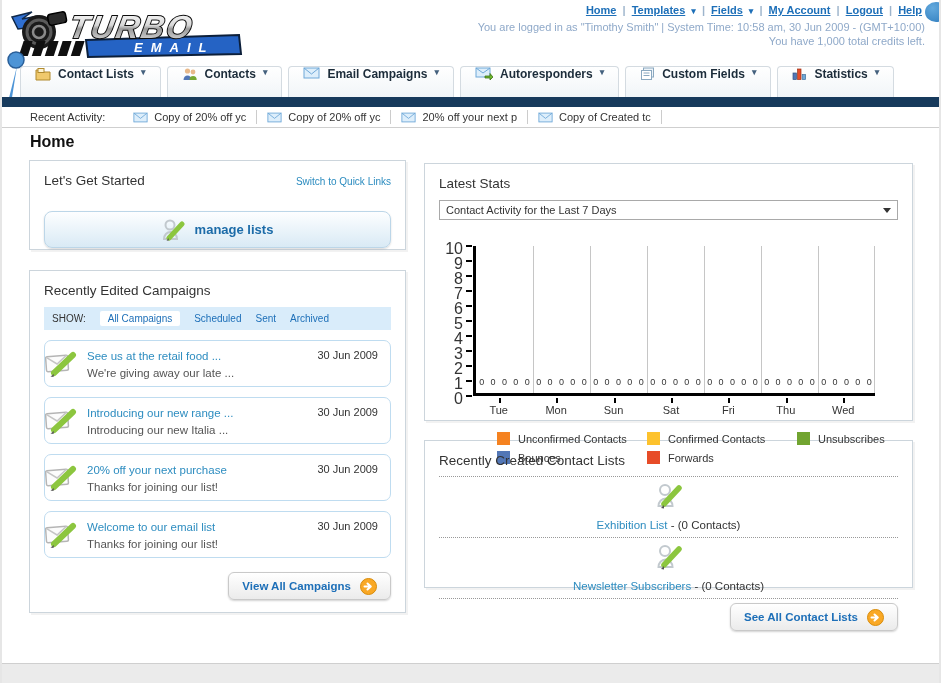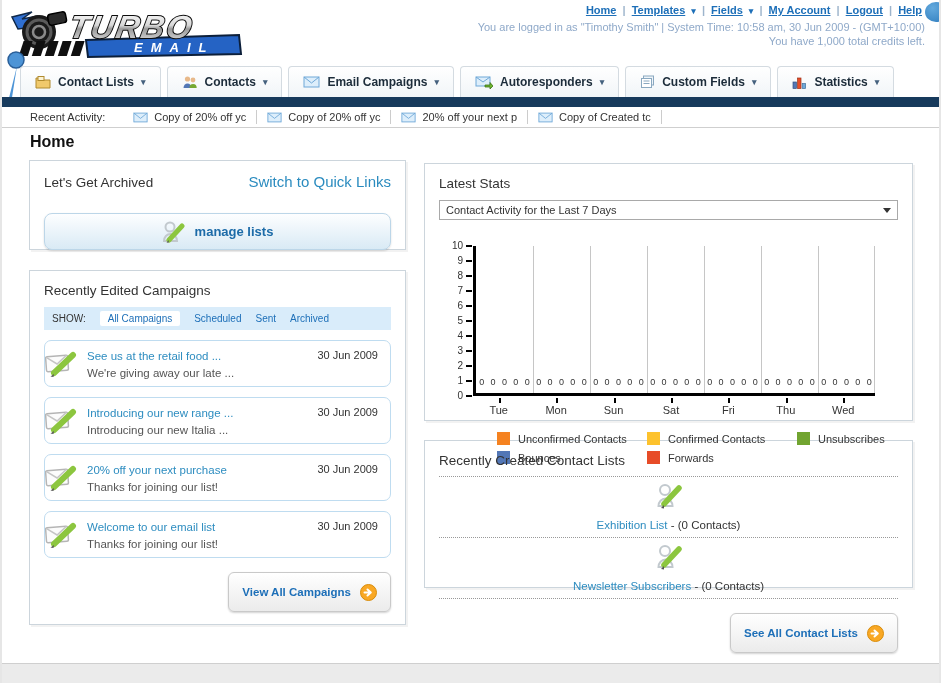--- a/index.html
+++ b/index.html
@@ -16,21 +16,21 @@
   .login-line { position:absolute; right:14px; top:21px; font-size:11px; color:#8fa9c9; }
   .credits-line { position:absolute; right:14px; top:35px; font-size:11px; color:#8fa9c9; }
   .help-bubble { position:absolute; right:-8px; top:2px; width:22px; height:20px; border-radius:50%;
                  background:radial-gradient(circle at 35% 30%, #63a9dd, #2c7abc); }
 
   
   .pin-decoration { position:absolute; left:0; top:50px; }
 
   
   .tabbar { position:absolute; left:18px; top:66px; display:flex; gap:6px; }
-  .tab { display:flex; align-items:center; gap:7px; height:31px; padding:0 14px;
+  .tab { display:flex; align-items:flex-start; gap:7px; height:31px; padding:0 14px;
          background:linear-gradient(#ffffff,#f1f5f8); border:1px solid #d4dbe1; border-bottom:none;
          border-radius:4px 4px 0 0; font-size:12px; font-weight:bold; color:#1c2c3a; cursor:pointer; }
   .tab .chev { font-size:9px; color:#44617e; }
   .navy-bar { position:absolute; left:0; top:97px; width:100%; height:10px; background:#173a5c; }
 
   
   .activity { position:absolute; left:0; top:107px; width:100%; height:21px; display:flex; align-items:center;
               font-size:11px; color:#333; border-bottom:1px solid #cfcfcf; background:#fff; padding-left:28px; }
   .activity-label { margin-right:18px; }
   .activity-item { display:flex; align-items:center; gap:6px; padding:0 10px; border-right:1px solid #ccc; height:14px; }
@@ -40,73 +40,73 @@
 
   
   .panel { background:#fff; border:1px solid #ccd5dc; box-shadow:2px 2px 0 rgba(0,0,0,0.05); padding:12px 14px; }
   .panel-title { font-size:13.5px; color:#333; }
   .left-col  { position:absolute; left:27px;  top:160px; width:377px; }
   .right-col { position:absolute; left:422px; top:163px; width:489px; }
 
   
   .gs-panel { height:90px; }
   .gs-head { display:flex; justify-content:space-between; align-items:baseline; }
-  .gs-head a { font-size:15px; color:#2a8bbf; text-decoration:none; }
+  .gs-head a { font-size:10px; color:#2a8bbf; text-decoration:none; }
   .gs-buttons { display:flex; gap:14px; margin-top:23px; }
   .big-btn { flex:1; display:flex; align-items:center; justify-content:center; gap:9px; height:37px;
              background:linear-gradient(#fdfeff,#d9eaf5); border:1px solid #bcd6e8; border-radius:8px;
              box-shadow:0 1px 2px rgba(0,0,0,0.15); font-size:13px; font-weight:bold; color:#1c6ba8; cursor:pointer; }
 
   
   .camp-panel { margin-top:20px; min-height:318px; }
   .show-bar { display:flex; align-items:center; gap:14px; background:#d9ecfa; margin-top:9px; padding:3px 8px; height:23px; }
   .show-bar .show-label { font-size:10px; color:#333; }
   .filter { font-size:10px; color:#1d6fb8; text-decoration:none; cursor:pointer; }
   .filter.selected { background:#fff; padding:2px 8px; border-radius:2px; }
   .camp-card { position:relative; display:flex; align-items:center; gap:10px; height:47px; margin-top:10px;
                border:1px solid #bfdcf0; border-radius:7px; background:#fff; padding:0 0; }
   .camp-text { line-height:15px; }
   .camp-title { font-size:11.5px; color:#2e8dc0; text-decoration:none; }
   .camp-sub { font-size:11.5px; color:#555; }
   .camp-date { position:absolute; right:12px; top:8px; font-size:11px; color:#333; }
   .camp-footer { margin-top:14px; text-align:right; }
 
-  .pill-btn { display:inline-flex; align-items:center; gap:9px; padding:0 13px; height:40px;
+  .pill-btn { display:inline-flex; align-items:center; gap:9px; padding:0 13px; height:28px;
               background:linear-gradient(#ffffff,#ebebeb); border:1px solid #c9c9c9; border-radius:6px;
               box-shadow:0 1px 2px rgba(0,0,0,0.18); font-size:11.5px; font-weight:bold; color:#1d6fb8; cursor:pointer; }
 
   
   .stats-panel { height:258px; }
   .dropdown { display:flex; align-items:center; justify-content:space-between; margin-top:9px; height:20px;
               border:1px solid #a9a9a9; background:#fff; padding:0 6px; font-size:11px; color:#333; cursor:pointer; }
   .dd-arrow { width:0; height:0; border-left:4px solid transparent; border-right:4px solid transparent; border-top:5px solid #333; }
 
   .chart-wrap { display:flex; margin-top:26px; padding-left:6px; }
   .y-axis { position:relative; width:28px; height:150px; }
-  .ytick-label { position:absolute; right:10px; font-size:10px; color:#333; }
+  .ytick-label { position:absolute; right:10px; font-size:16px; color:#333; }
   .plot { position:relative; width:402px; height:150px; border-left:3px solid #000; border-bottom:3px solid #000; background:#fff; }
   .ytick-dash { position:absolute; left:-10px; width:6px; height:2px; background:#000; }
   .gridline-v { position:absolute; top:0; bottom:0; width:1px; background:#c6c6c6; }
   .zeros-row { position:absolute; left:0; right:0; bottom:5px; height:12px; display:flex; }
   .zero-group { flex:1; display:flex; justify-content:space-around; align-items:center; }
   .zero-group span { font-size:9px; color:#333; line-height:10px; }
   .x-labels { display:flex; width:402px; margin-left:31px; margin-top:2px; }
   .x-label-cell { flex:1; text-align:center; font-size:11px; color:#333; position:relative; padding-top:6px; }
   .x-label-cell i { position:absolute; top:0; left:50%; width:2px; height:5px; background:#000; }
 
   .legend { display:grid; grid-template-columns:repeat(3,150px); row-gap:6px; margin:16px 0 0 58px; }
   .legend-item { display:flex; align-items:center; gap:8px; font-size:11px; color:#333; }
   .legend-swatch { width:13px; height:13px; display:inline-block; }
 
   
   .cl-panel { margin-top:19px; height:148px; }
   .cl-title { padding-bottom:8px; border-bottom:1px dotted #999; }
   .cl-item { display:flex; align-items:center; gap:10px; padding:6px 4px; border-bottom:1px dotted #999; font-size:11.5px; color:#333;flex-direction:column; }
   .cl-item a { color:#2e8dc0; text-decoration:none; }
-  .cl-footer { margin-top:14px; text-align:right; }
+  .cl-footer { margin-top:4px; text-align:right; }
 
   .footer-strip { position:absolute; left:0; bottom:0; width:100%; height:20px; background:#ebebeb; border-top:1px solid #cfcfcf; }
 </style>
 </head>
 <body>
 
 <div class="page">
 
   <div class="logo-wrap">
     <svg width="235" height="56" viewBox="0 0 235 56">
@@ -254,21 +254,21 @@
       <a>Copy of Created tc</a>
     </span>
   </div>
 
   <h1 class="home-title">Home</h1>
 
   <div class="left-col">
 
     <div class="panel gs-panel">
       <div class="gs-head">
-        <span class="panel-title">Let's Get Archived</span>
+        <span class="panel-title">Let's Get Started</span>
         <a>Switch to Quick Links</a>
       </div>
       <div class="gs-buttons">
         <button class="big-btn">
           <svg width="24" height="22" viewBox="0 0 24 22">
             <circle cx="8" cy="6" r="4.5" fill="none" stroke="#c2c9ce" stroke-width="2"></circle>
             <path d="M2 20 a6.5 7 0 0 1 13 0 Z" fill="none" stroke="#c2c9ce" stroke-width="2"></path>
             <line x1="7" y1="19" x2="20" y2="5" stroke="#8cc63f" stroke-width="5" stroke-linecap="round"></line>
             <path d="M7 19 L4.5 21.5 L6.5 21.8 Z" fill="#555"></path>
           </svg>

